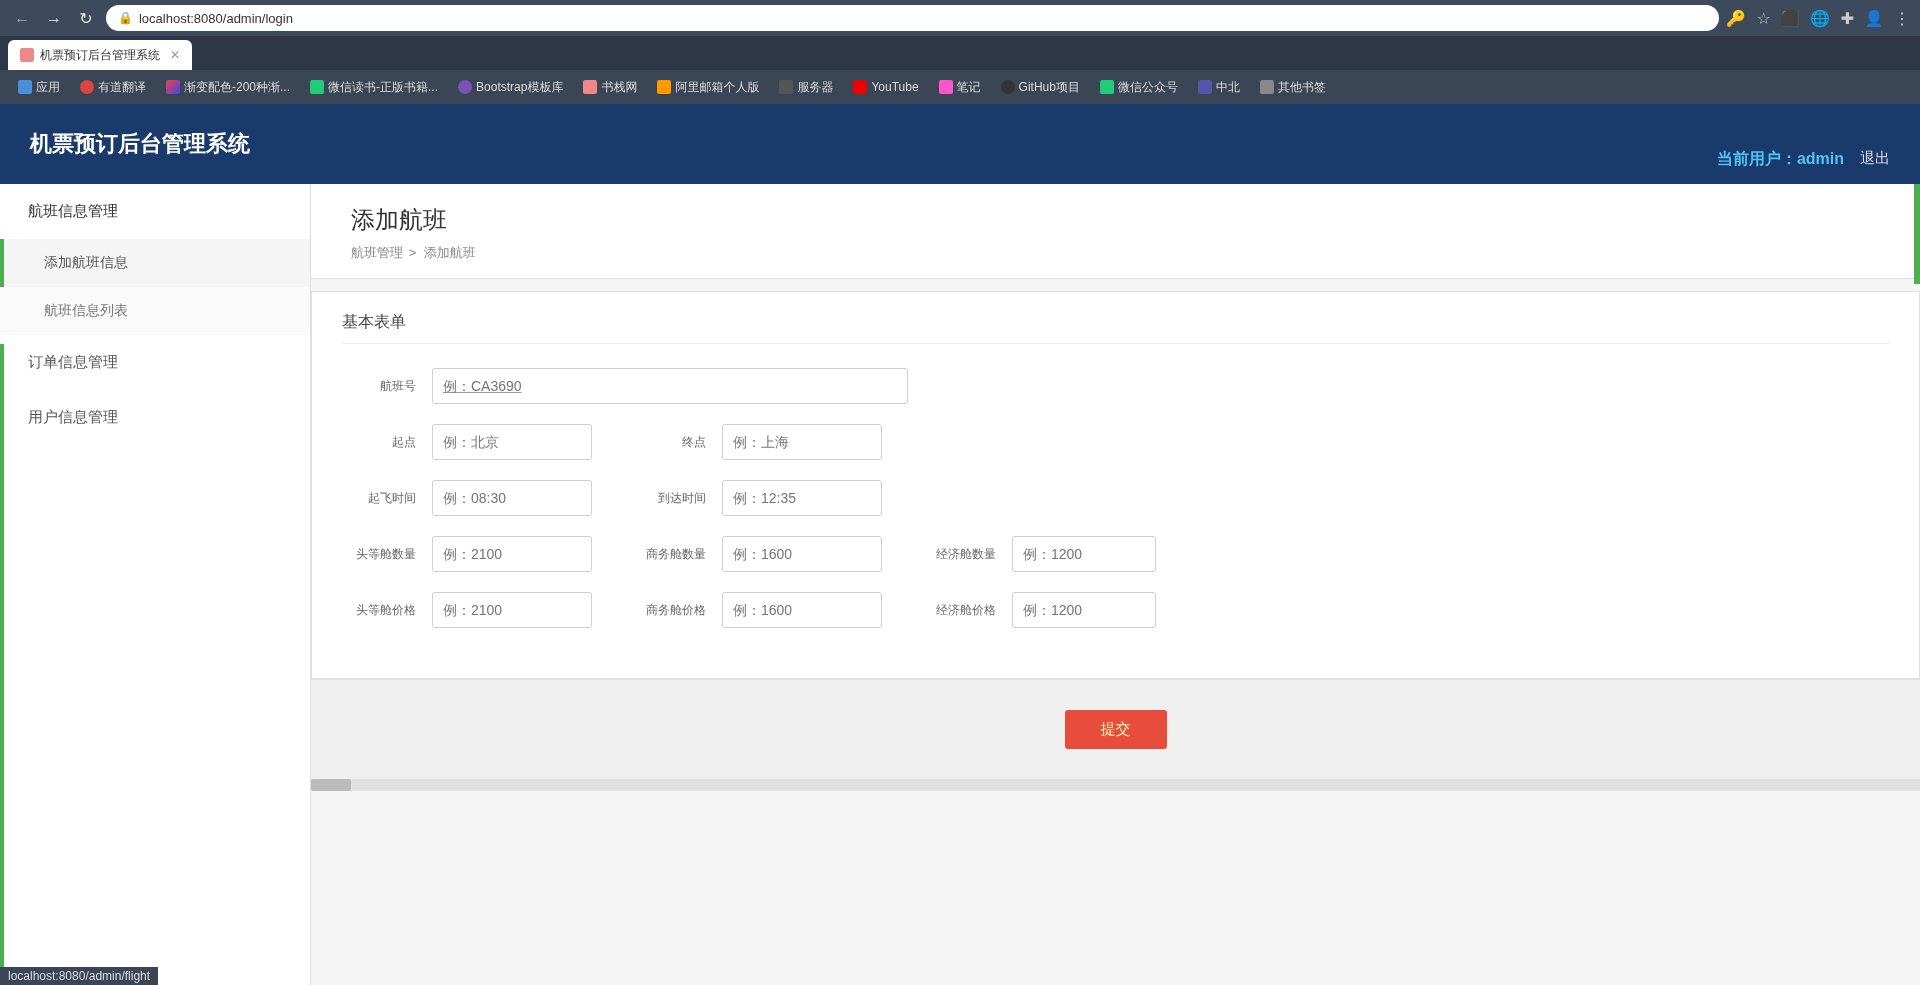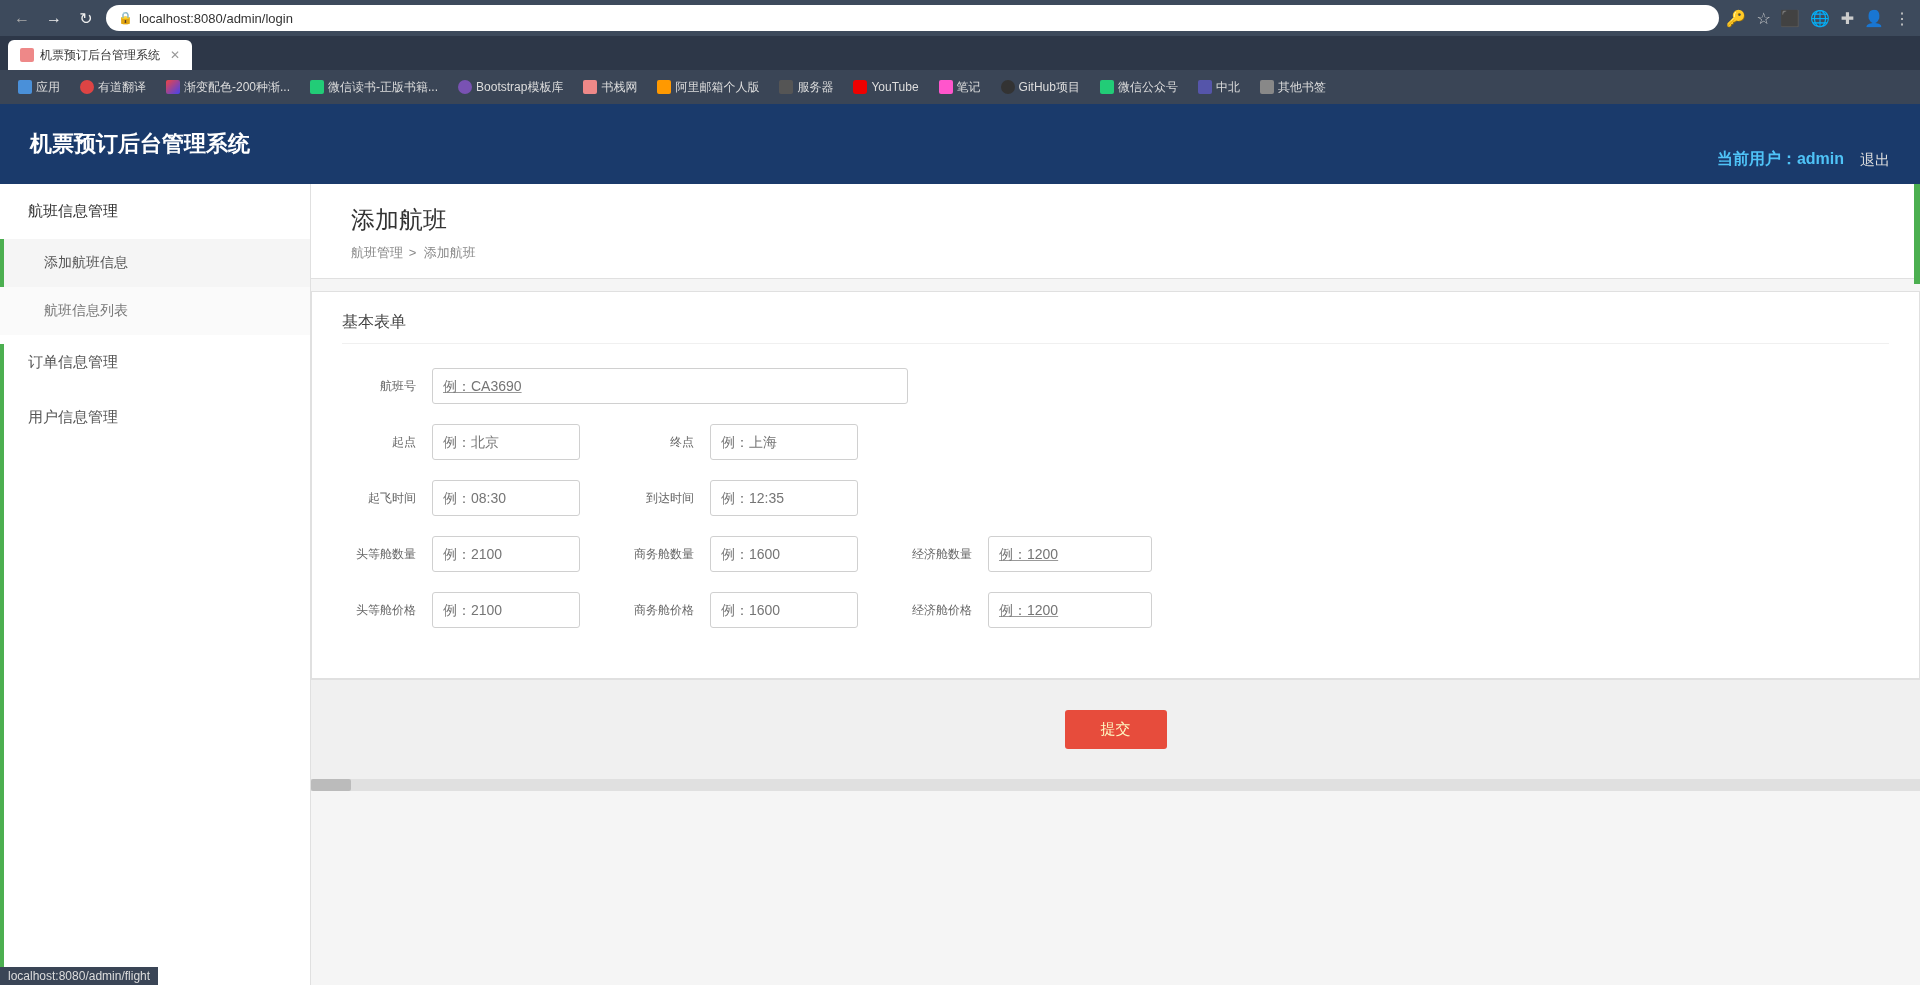--- a/index.html
+++ b/index.html
@@ -142,21 +142,21 @@
     .app-header-title {
       color: #fff;
       font-size: 22px;
       font-weight: bold;
       flex: 1;
     }
     .app-header-user {
       color: #ddd;
       font-size: 16px;
       display: flex;
-      align-items: flex-end;
+      align-items: flex-start;
       gap: 16px;
       margin-top: 31px;
     }
     .app-header-user span { color: #4fc3f7; font-weight: bold; }
     .logout-btn {
       color: #ddd;
       font-size: 15px;
       cursor: pointer;
       border: none;
       background: none;
@@ -284,22 +284,22 @@
       height: 36px;
       border: 1px solid #d0d0d0;
       border-radius: 3px;
       padding: 0 10px;
       font-size: 14px;
       color: #999;
       background: #fff;
       outline: none;
     }
     .form-input.wide { width: 476px; text-decoration: underline; }
-    .form-input.mid { width: 148px; }
-    .form-input.small { width: 164px; text-decoration: underline; }
+    .form-input.mid { width: 160px; }
+    .form-input.small { width: 144px; }
 
     
     .form-footer {
       background: #f0f0f0;
       padding: 30px;
       display: flex;
       justify-content: center;
       margin: 0 0;
       border-top: 1px solid #e0e0e0;
     }

